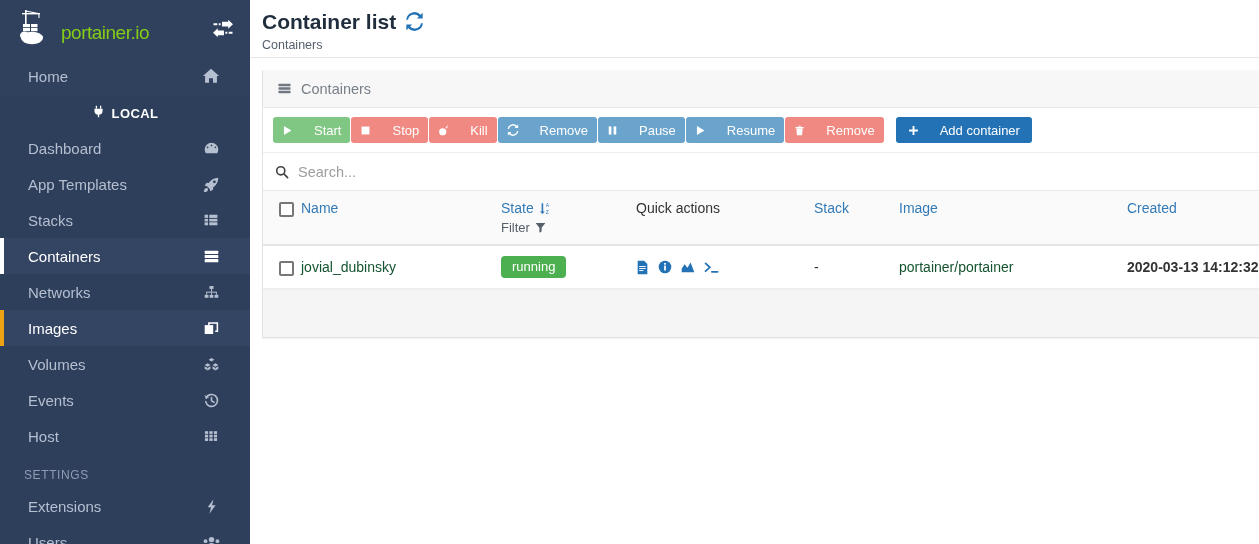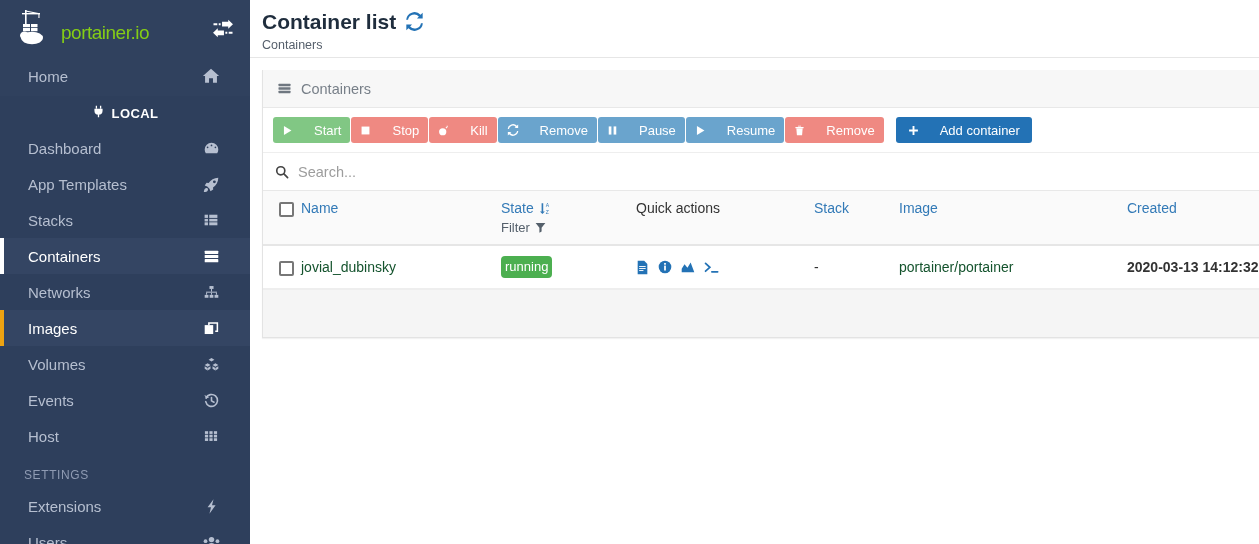--- a/index.html
+++ b/index.html
@@ -170,21 +170,21 @@
     padding: 10px 0;
     font-size: 14px; color:#333;
     border-bottom: 1px solid #eeeeee;
     vertical-align: middle;
     height: 42px;
   }
   td.c-check { padding-left: 16px !important; }
   .cell-link { color:#14532d; text-decoration:none; cursor:pointer; }
   .badge-running {
     display:inline-block; background:#4caf50; color:#ffffff;
-    font-size: 13px; padding: 3px 4px; border-radius: 4px; line-height:1.25;
+    font-size: 13px; padding: 3px 11px; border-radius: 4px; line-height:1.25;
   }
   .quick-icons { display:flex; align-items:center; gap:9px; color:#2372b5; }
   .quick-icons span { display:inline-flex; cursor:pointer; }
   .created-cell { font-weight: bold; color:#2a2a2a; font-size:14px; white-space:nowrap; }
   .chk {
     width:15px; height:15px; border:2px solid #777; background:#fff;
     display:inline-block; border-radius:2px; cursor:pointer; vertical-align:middle;
   }
   .panel-foot { height: 48px; background:#f5f5f5; border-top:1px solid #eee; }
 </style>

